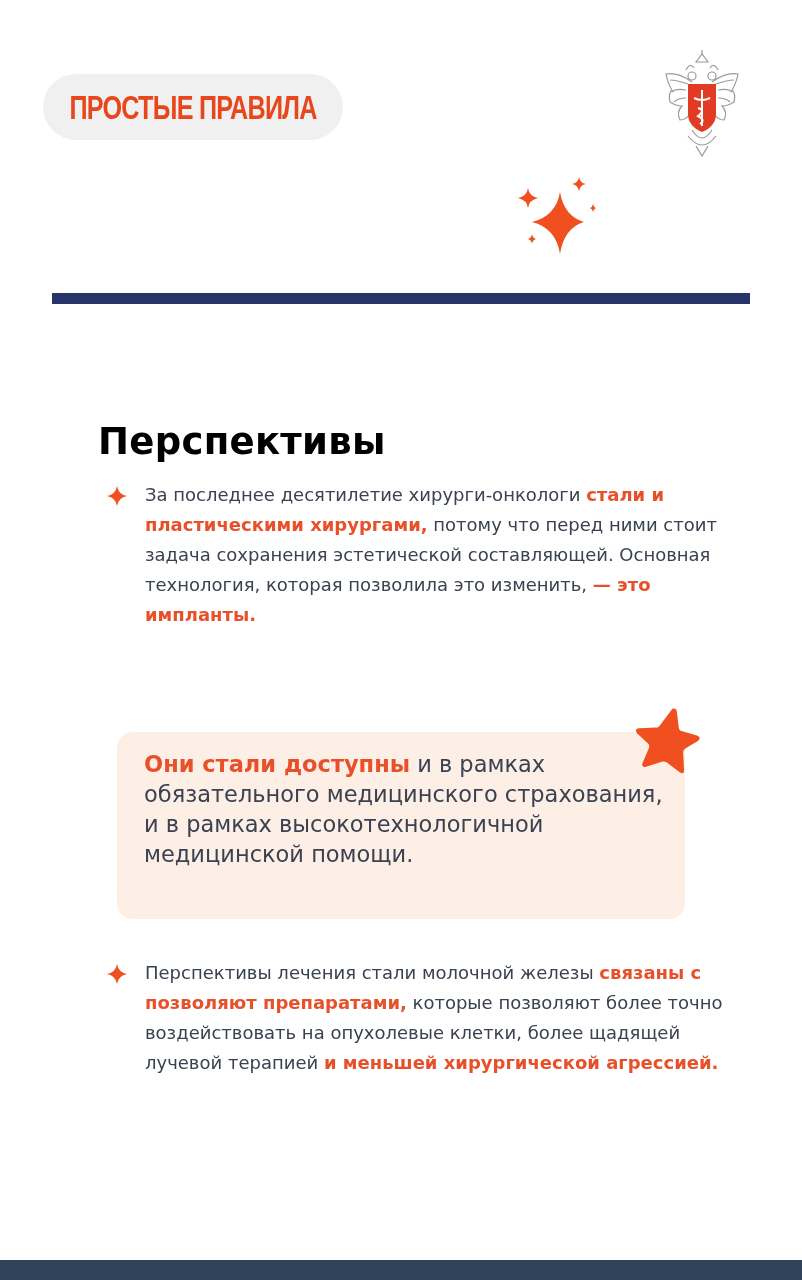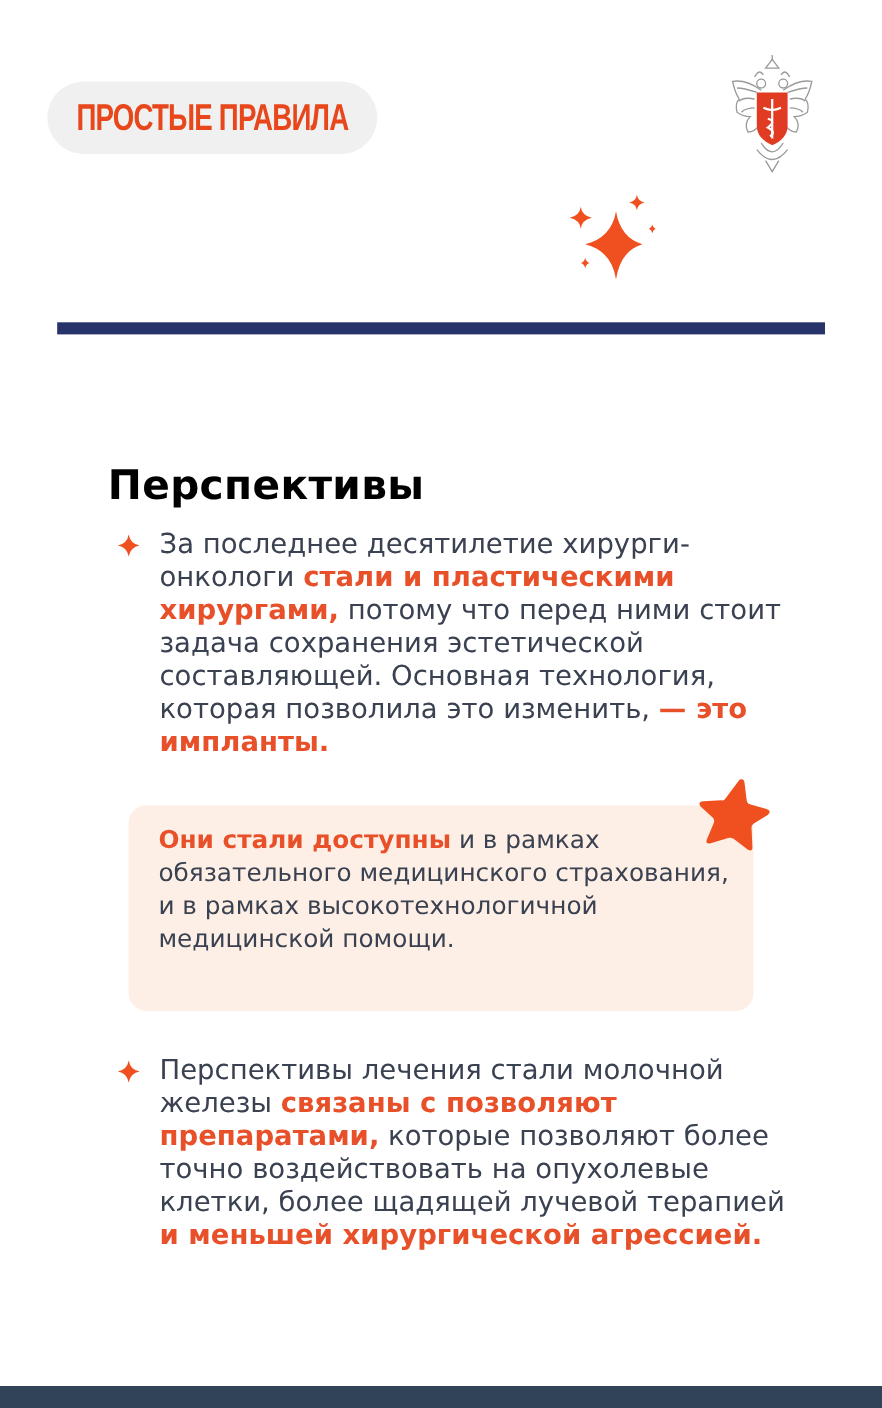--- a/index.html
+++ b/index.html
@@ -27,21 +27,21 @@
     }
 
     .section-title {
       position: absolute; left: 98px; top: 380px;
       font-family: "DejaVu Sans", sans-serif; font-weight: bold;
       font-size: 37px; color: #000000; letter-spacing: 0.3px; margin-top: 40px;
     }
 
     .bullet {
       position: absolute; left: 145px; width: 580px;
-      font-size: 25px; line-height: 30px; color: #3a4150;
+      font-size: 18px; line-height: 30px; color: #3a4150;
     }
     .bullet-icon { position: absolute; left: -38px; top: 6px; width: 20px; height: 20px; }
     .hl { color: #e8502a; font-weight: bold; }
 
     .b1 { top: 480px; }
     .b2 { top: 958px; }
 
     .callout {
       position: absolute; left: 117px; top: 732px; width: 568px; height: 187px;
       background: #fdefe6; border-radius: 16px;

